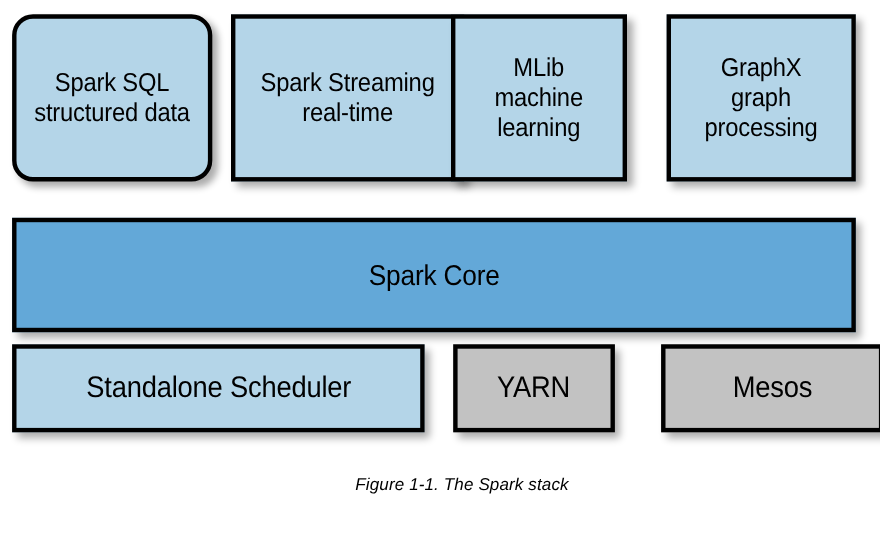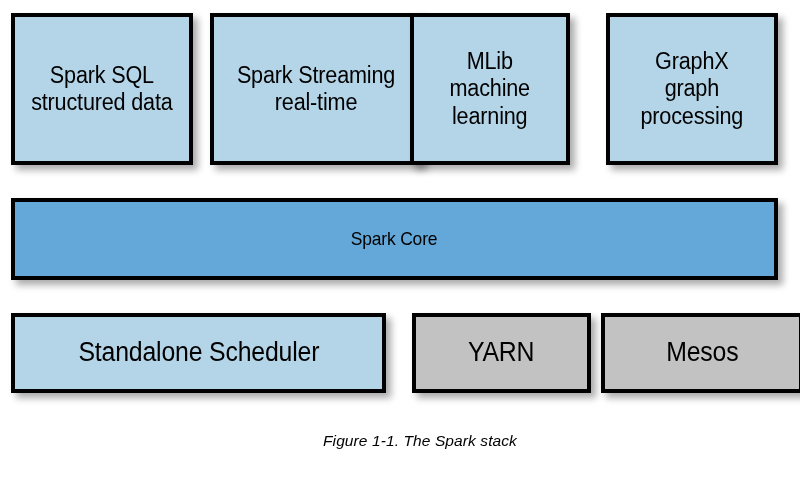--- a/index.html
+++ b/index.html
@@ -45,49 +45,49 @@
     transform: scaleX(0.92);
   }
 
   
   .row-components .box {
     top: 13px;
     height: 152px;
     background: #b4d5e8;
     font-size: 23.5px;
   }
-  #box-spark-sql      { left: 11px;  width: 182px; }
+  #box-spark-sql      { left: 11px;  width: 182px; border-radius: 19px; }
   #box-spark-streaming{ left: 210px; width: 212px; }
   #box-mllib          { left: 410px; width: 160px; }
   #box-graphx         { left: 606px; width: 172px; text-align: center; }
 
   
   #box-spark-core {
     left: 11px;
     top: 198px;
     width: 767px;
-    height: 82px;
+    height: 104px;
     background: #63a8d8;
-    font-size: 19px;
+    font-size: 26px;
   }
 
   
   .row-schedulers .box {
     top: 313px;
     height: 80px;
     font-size: 27px;
   }
   #box-standalone-scheduler {
     left: 11px;
     width: 375px;
     background: #b4d5e8;
   }
   #box-yarn {
     left: 412px;
-    width: 179px;
+    width: 147px;
     background: #c2c2c2;
   }
   #box-mesos {
     left: 601px;
     width: 202px;
     background: #c2c2c2;
   }
 
   
   #figure-caption {

